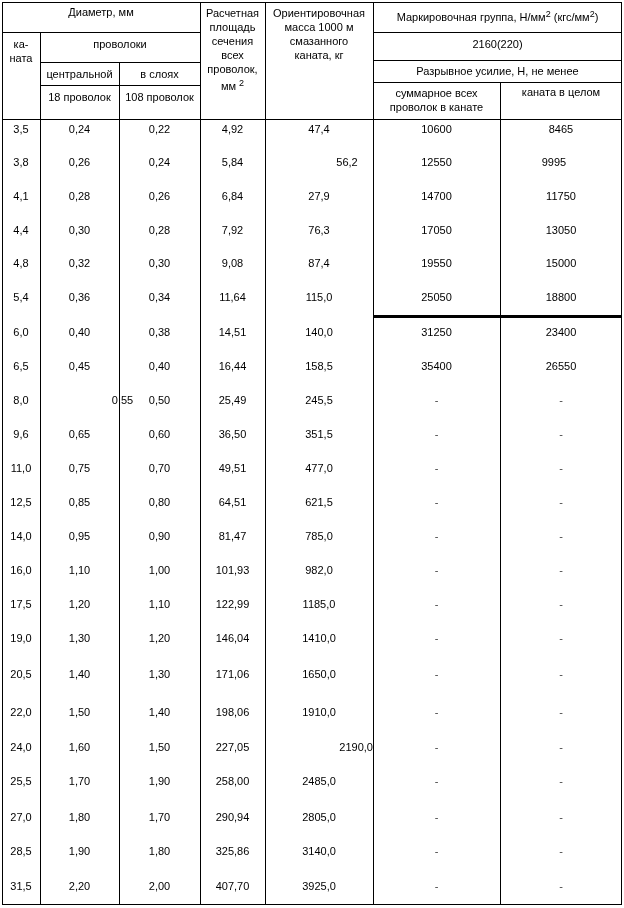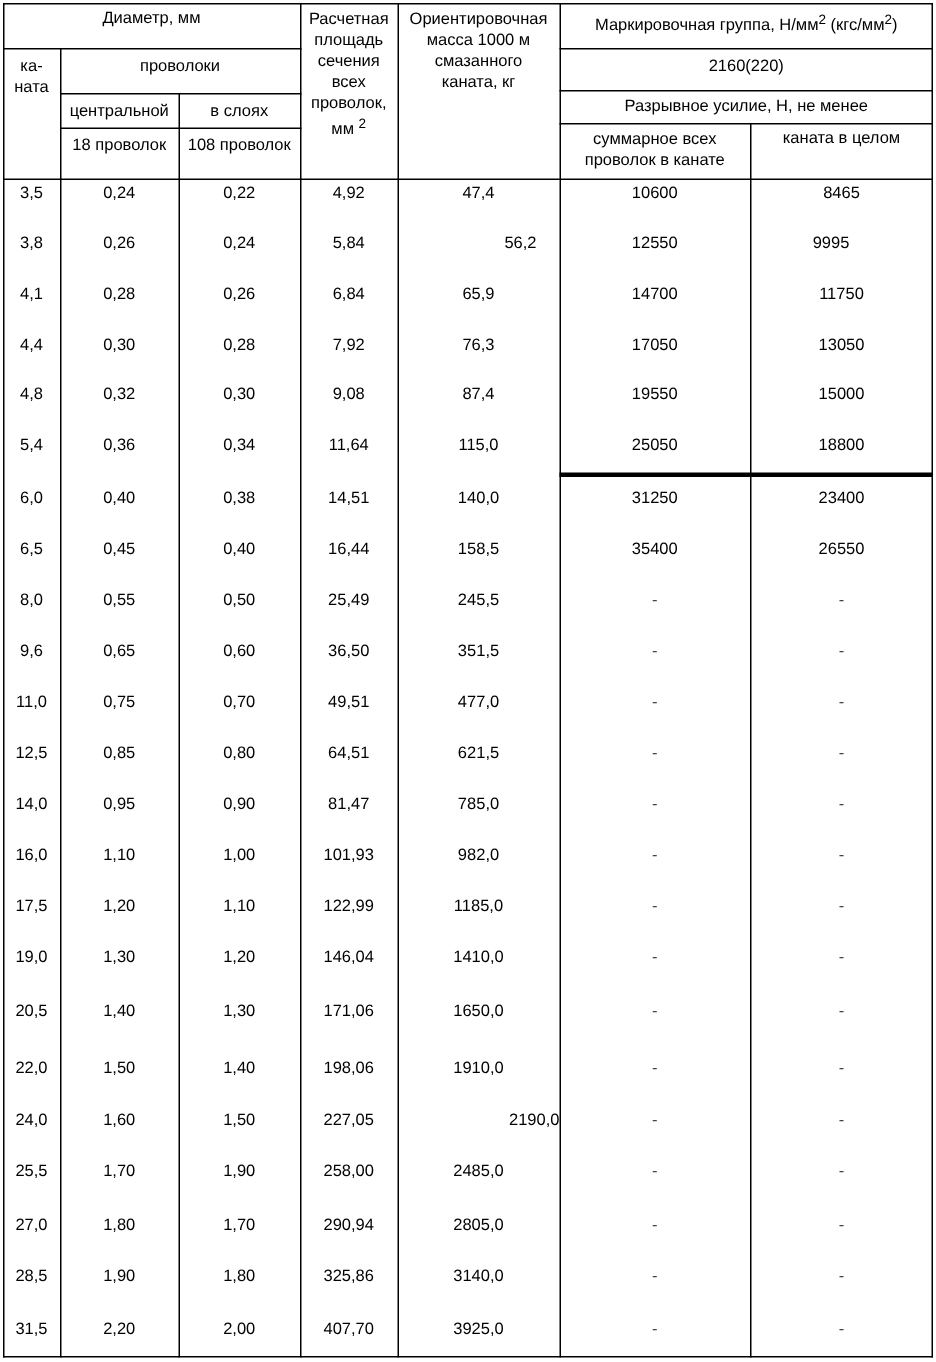--- a/index.html
+++ b/index.html
@@ -93,21 +93,21 @@
         <div class="cell" style="left: 198px; width: 65px; top: 154px;">5,84</div>
         <div class="cell" style="left: 263px; width: 108px; top: 154px; margin-left: 28px;">56,2</div>
         <div class="cell" style="left: 371px; width: 127px; top: 154px;">12550</div>
         <div class="cell" style="left: 498px; width: 108px; top: 154px;">9995</div>
       </div>
       <div>
         <div class="cell" style="left: 0px; width: 38px; top: 188px;">4,1</div>
         <div class="cell" style="left: 38px; width: 79px; top: 188px;">0,28</div>
         <div class="cell" style="left: 117px; width: 81px; top: 188px;">0,26</div>
         <div class="cell" style="left: 198px; width: 65px; top: 188px;">6,84</div>
-        <div class="cell" style="left: 263px; width: 108px; top: 188px;">65,9</div>
+        <div class="cell" style="left: 263px; width: 108px; top: 188px;">27,9</div>
         <div class="cell" style="left: 371px; width: 127px; top: 188px;">14700</div>
         <div class="cell" style="left: 498px; width: 122px; top: 188px;">11750</div>
       </div>
       <div>
         <div class="cell" style="left: 0px; width: 38px; top: 222px;">4,4</div>
         <div class="cell" style="left: 38px; width: 79px; top: 222px;">0,30</div>
         <div class="cell" style="left: 117px; width: 81px; top: 222px;">0,28</div>
         <div class="cell" style="left: 198px; width: 65px; top: 222px;">7,92</div>
         <div class="cell" style="left: 263px; width: 108px; top: 222px;">76,3</div>
         <div class="cell" style="left: 371px; width: 127px; top: 222px;">17050</div>
@@ -144,21 +144,21 @@
         <div class="cell" style="left: 0px; width: 38px; top: 358px;">6,5</div>
         <div class="cell" style="left: 38px; width: 79px; top: 358px;">0,45</div>
         <div class="cell" style="left: 117px; width: 81px; top: 358px;">0,40</div>
         <div class="cell" style="left: 198px; width: 65px; top: 358px;">16,44</div>
         <div class="cell" style="left: 263px; width: 108px; top: 358px;">158,5</div>
         <div class="cell" style="left: 371px; width: 127px; top: 358px;">35400</div>
         <div class="cell" style="left: 498px; width: 122px; top: 358px;">26550</div>
       </div>
       <div>
         <div class="cell" style="left: 0px; width: 38px; top: 392px;">8,0</div>
-        <div class="cell" style="left: 38px; width: 79px; top: 392px;">0,55</div>
+        <div class="cell" style="left: 38px; width: 79px; top: 392px; padding-left: 43px;">0,55</div>
         <div class="cell" style="left: 117px; width: 81px; top: 392px;">0,50</div>
         <div class="cell" style="left: 198px; width: 65px; top: 392px;">25,49</div>
         <div class="cell" style="left: 263px; width: 108px; top: 392px;">245,5</div>
         <div class="cell" style="left: 371px; width: 127px; top: 392px; color: rgb(68, 68, 68);">-</div>
         <div class="cell" style="left: 498px; width: 122px; top: 392px; color: rgb(68, 68, 68);">-</div>
       </div>
       <div>
         <div class="cell" style="left: 0px; width: 38px; top: 426px;">9,6</div>
         <div class="cell" style="left: 38px; width: 79px; top: 426px;">0,65</div>
         <div class="cell" style="left: 117px; width: 81px; top: 426px;">0,60</div>

